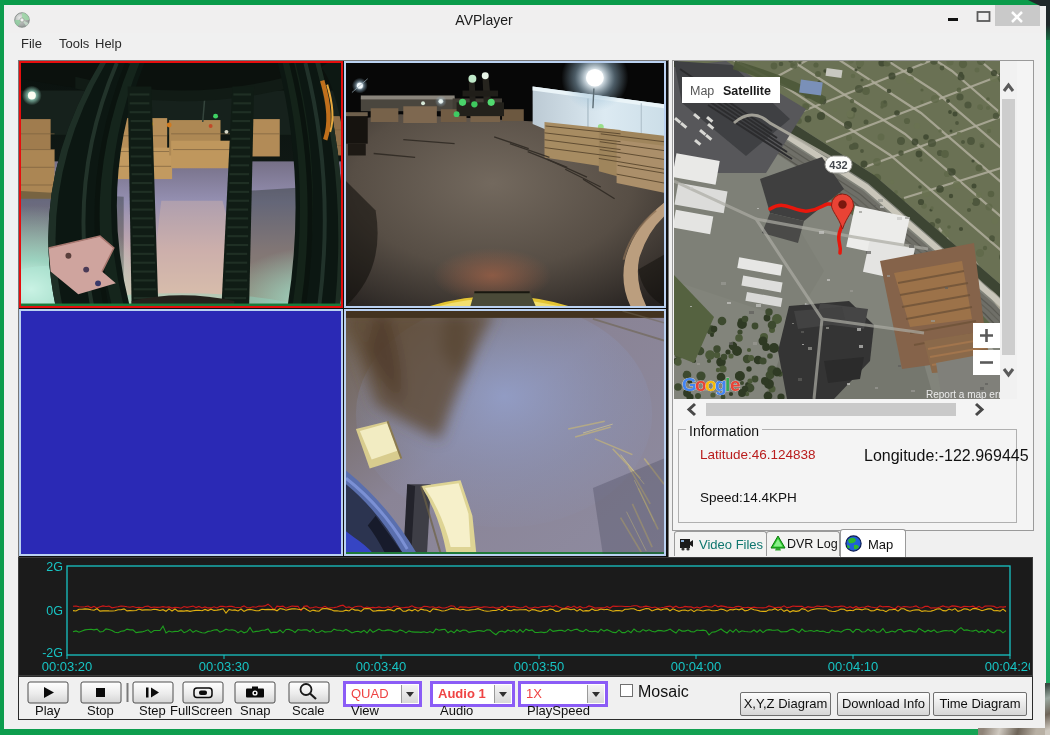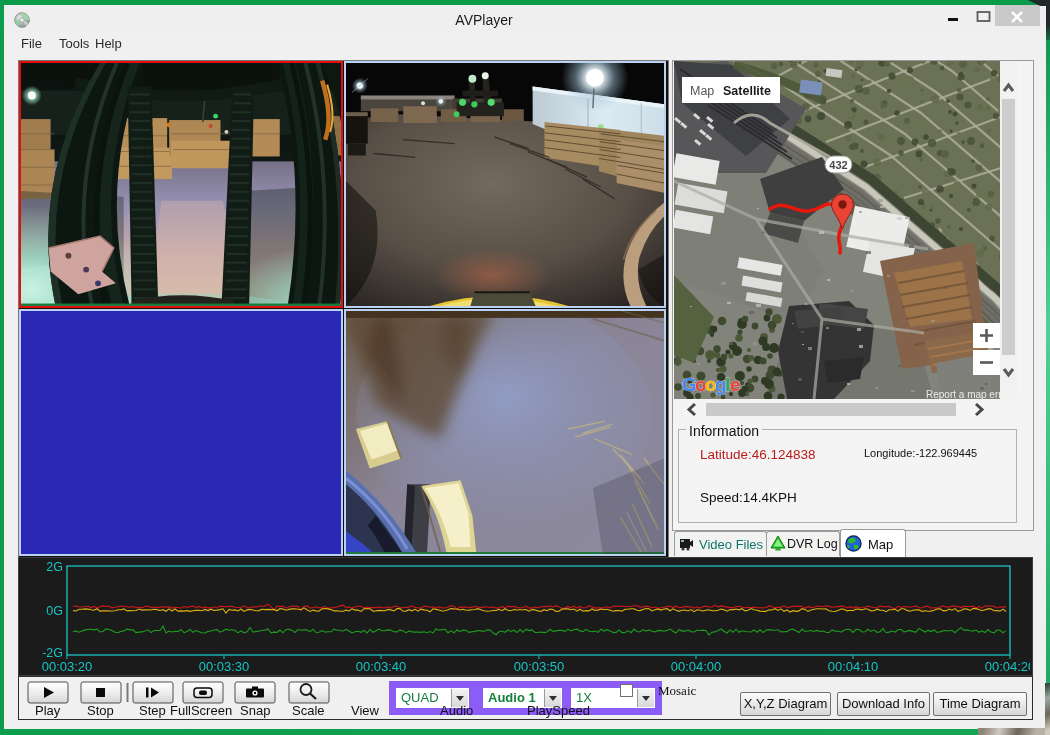--- a/index.html
+++ b/index.html
@@ -21,21 +21,21 @@
 #videoblock{left:18px;top:60px;width:649px;height:497px;background:#101010;border:1px solid #787878;}
 .pane{position:absolute;box-sizing:border-box;}
 .pane svg{display:block;width:100%;height:100%;}
 #pane1{border:2px solid #e60d0d;box-shadow:inset 0 0 0 1px #101010;}
 #pane2,#pane4{border:2px solid #bad1f1;box-shadow:inset 0 0 0 1px #0d3b12;}
 #pane3{border:2px solid #bad1f1;box-shadow:inset 0 0 0 1px #0d3b12;}
 #tabpage{left:672px;top:60px;width:360px;height:469px;background:#f4f4f4;border:1px solid #9a9a9a;border-bottom:1px solid #9a9a9a;}
 #wavepanel{left:18px;top:557px;width:1013px;height:117px;background:#1b1b1b;border:1px solid #3c3c3c;}
 #ctrlbar{left:18px;top:676px;width:1013px;height:42px;background:#f0f0f0;border:1px solid #2b2b2b;}
 .blabel{position:absolute;font-size:13px;color:#101010;top:703px;}
-.combo{position:absolute;height:20px;background:#fff;border:7px solid #8b5cf6;font-size:13px;color:#15803d;margin-left:46px;}
+.combo{position:absolute;height:20px;background:#fff;border:3px solid #8b5cf6;font-size:13px;color:#ef4444;}
 .combo .arrowbox{position:absolute;right:1px;top:1px;bottom:1px;width:16px;background:linear-gradient(#f4f4f4,#d8d8d8);border-left:1px solid #9a9a9a;}
 .combo .arrowbox:after{content:"";position:absolute;left:4px;top:7px;border:4px solid transparent;border-top:5px solid #303030;}
 .bigbtn{position:absolute;top:692px;height:22px;background:linear-gradient(#fdfdfd,#e9e9e9 50%,#d7d7d7);border:1px solid #707070;border-radius:2px;font-size:13px;color:#0f0f0f;text-align:center;line-height:21px;}
 </style></head>
 <body>
 
 <div class="abs" id="titlebar"></div>
 <div class="abs" id="menubar">
     <span style="left:17px;">File</span>
     <span style="left:55px;">Tools</span>
@@ -817,21 +817,21 @@
 <div class="abs" style="left:674px;top:400px;width:343px;height:19px;background:#f4f4f4;"></div>
 <div class="abs" style="left:706px;top:403px;width:250px;height:13px;background:#c9c9c9;"></div>
 <svg class="abs" style="left:674px;top:400px;" width="343" height="19">
  <path d="M21 4 l-6 5.5 6 5.5" fill="none" stroke="#484848" stroke-width="3"></path>
  <path d="M302 4 l6 5.5 -6 5.5" fill="none" stroke="#484848" stroke-width="3"></path>
 </svg>
 
 <div class="abs" style="left:678px;top:429px;width:337px;height:92px;border:1px solid #b0b0b0;"></div>
 <div class="abs" style="left:686px;top:423px;background:#f4f4f4;padding:0 3px;font-size:14px;color:#111;">Information</div>
 <div class="abs" style="left:700px;top:447px;font-size:13.5px;color:#b91c1c;">Latitude:46.124838</div>
-<div class="abs" style="left:864px;top:447px;font-size:11px;color:#111;">Longitude:-122.969445</div>
+<div class="abs" style="left:864px;top:447px;font-size:16px;color:#111;">Longitude:-122.969445</div>
 <div class="abs" style="left:700px;top:490px;font-size:13.5px;color:#111;">Speed:14.4KPH</div>
 
 <div class="abs" id="tabs">
     <div class="abs" style="left:672px;top:530px;width:360px;height:27px;"></div>
 <div class="abs" style="left:674px;top:531px;width:91px;height:24px;background:#f2f2f1;border:1px solid #9a9a9a;border-bottom:none;border-radius:3px 3px 0 0;"></div>
 <div class="abs" style="left:766px;top:531px;width:72px;height:24px;background:#f2f2f1;border:1px solid #9a9a9a;border-bottom:none;border-radius:3px 3px 0 0;"></div>
 <div class="abs" style="left:840px;top:529px;width:64px;height:28px;background:#ffffff;border:1px solid #9a9a9a;border-bottom:none;border-radius:3px 3px 0 0;"></div>
 <svg class="abs" style="left:679px;top:536px;" width="15" height="15">
  <rect x="1" y="3" width="10" height="9" fill="#1a1a1a"></rect>
  <path d="M11 6 L14 4 L14 11 L11 9 Z" fill="#1a1a1a"></path>
@@ -927,19 +927,19 @@
       <span style="position:absolute;left:5px;top:2px;font-weight:bold;">Audio 1</span>
       <span class="arrowbox"></span>
     </div>
 <div class="blabel" style="left:440px;">Audio</div>
 <div class="combo" style="left:518px;top:681px;width:84px;">
       <span style="position:absolute;left:5px;top:2px;">1X</span>
       <span class="arrowbox"></span>
     </div>
 <div class="blabel" style="left:527px;">PlaySpeed</div>
 <div class="abs" style="left:620px;top:684px;width:11px;height:11px;background:#fff;border:1px solid #707070;"></div>
-<div class="abs" style="left:658px;top:683px;font-size:13px;color:#101010;font-family:Liberation Serif, serif;">Mosaic</div>
+<div class="abs" style="left:638px;top:683px;font-size:16px;color:#101010;">Mosaic</div>
 <div class="bigbtn" style="left:740px;width:89px;">X,Y,Z Diagram</div>
 <div class="bigbtn" style="left:837px;width:91px;">Download Info</div>
 <div class="bigbtn" style="left:933px;width:92px;">Time Diagram</div>
   </div>
 <div class="abs" style="right:0;bottom:0;width:72px;height:7px;background:linear-gradient(105deg,#8f8478 8%,#cfc9c0 30%,#6e6458 55%,#b8b0a4 80%);"></div>
 <div class="abs" style="right:0;bottom:0;width:5px;height:52px;background:linear-gradient(160deg,#3a4a42 5%,#9aa8a0 30%,#6e6458 60%,#cfc9c0 90%);"></div>
 
 </body></html>

